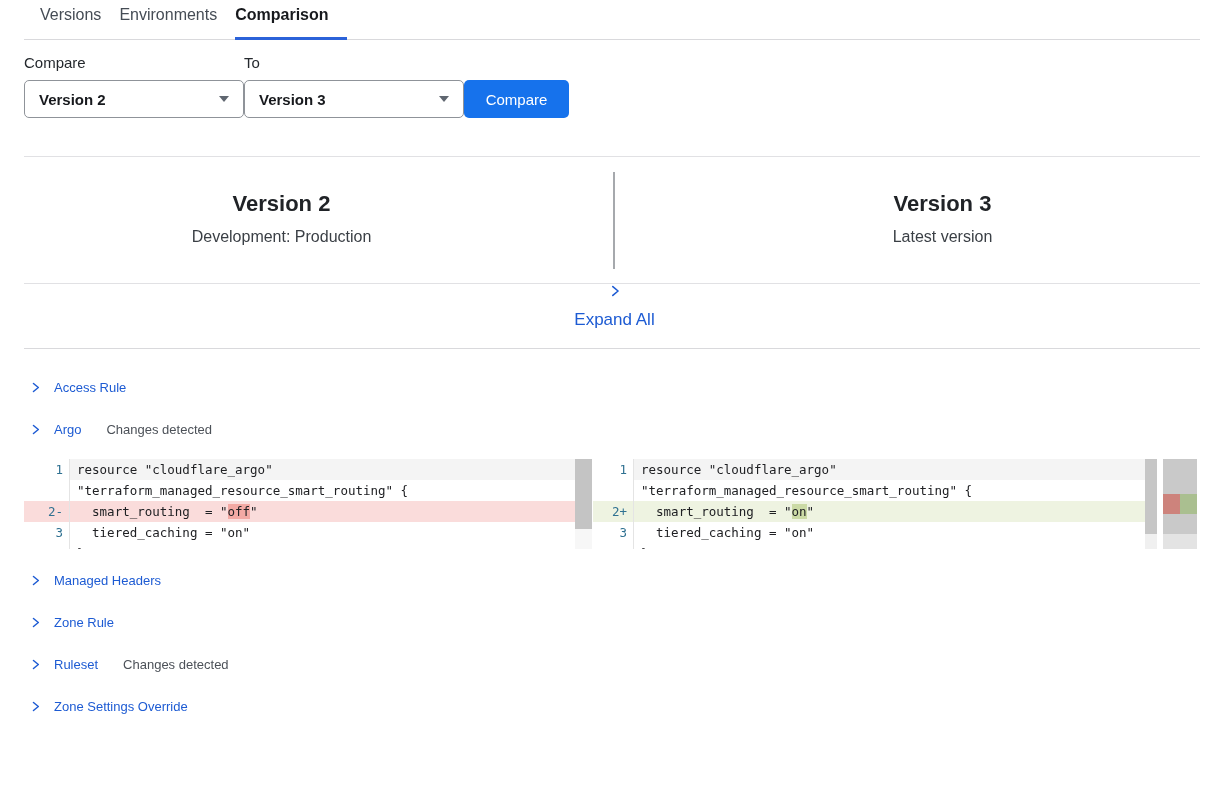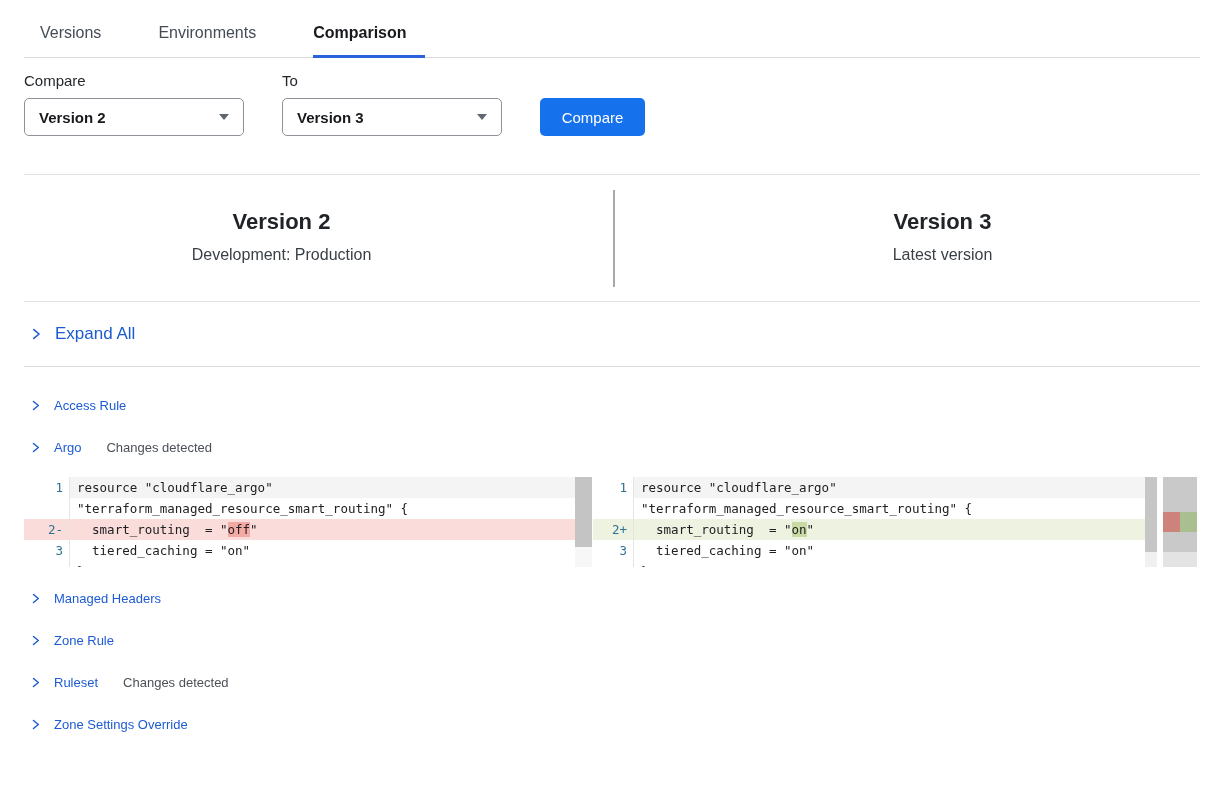--- a/index.html
+++ b/index.html
@@ -12,29 +12,29 @@
     --added-char-bg:#cbdaa5;
     --ruler-removed:#cd837c;
     --ruler-added:#aabf90;
     --gutter-number:#2f7191;
   }
   *{box-sizing:border-box;margin:0;padding:0;}
   html,body{width:1224px;height:788px;overflow:hidden;background:#fff;
     font-family:"Liberation Sans",sans-serif;color:#1f2328;}
 
   
-  .tabbar{margin:0 24px;padding-top:24px;padding-left:16px;display:flex;gap:57px;
+  .tabbar{margin:0 24px;padding-top:6px;padding-left:16px;display:flex;gap:18px;
     border-bottom:1px solid #d9d9dc;}
   .tab{font-size:16px;color:#454c55;padding-bottom:13px;cursor:pointer;
     border-bottom:3px solid transparent;margin-bottom:-1px;}
   .tab.active{color:#17191d;font-weight:bold;border-bottom-color:var(--tab-underline);
     padding-right:18px;}
 
   
-  .controls{margin:14px 24px 0;display:flex;align-items:flex-end;gap:38px;}
+  .controls{margin:14px 24px 0;display:flex;align-items:flex-end;}
   .field label{display:block;font-size:15px;color:#24282d;margin-bottom:9px;}
   .select{width:220px;height:38px;border:1px solid #8f9399;border-radius:5px;
     background:#fff;display:flex;align-items:center;justify-content:space-between;
     padding:0 14px;font-size:15px;font-weight:bold;color:#17191d;cursor:pointer;}
   .caret{width:0;height:0;border-left:5px solid transparent;border-right:5px solid transparent;
     border-top:6px solid #5f6670;}
   .btn{width:105px;height:38px;border:none;border-radius:5px;background:var(--button-blue);
     color:#fff;font-size:15px;font-family:inherit;cursor:pointer;}
 
   
@@ -43,21 +43,21 @@
   .vcol{flex:1;text-align:center;}
   .vcol.left{padding-right:74px;}
   .vcol.right{padding-left:70px;}
   .vtitle{font-size:22px;font-weight:bold;color:#202327;margin-bottom:7px;}
   .vsub{font-size:16px;color:#3a3f45;line-height:1.6;}
   .vdivider{width:2px;height:97px;background:#a6a9ad;flex:none;}
 
   
   .expand-row{margin:0 24px;height:65px;border-bottom:1px solid #d9d9dc;display:flex;
     align-items:center;gap:12px;padding-left:5px;color:var(--accent-blue);
-    font-size:17px;cursor:pointer;}
+    font-size:17px;cursor:pointer;flex-direction:column;}
   .chev{flex:none;display:inline-flex;color:var(--accent-blue);}
 
   
   .sections{margin:26px 24px 0;}
   .section-row{display:flex;align-items:center;gap:12px;padding-left:5px;height:24px;
     margin-bottom:18px;color:var(--accent-blue);cursor:pointer;}
   .section-label{font-size:13px;}
   .badge{font-size:13px;color:#4c5158;margin-left:13px;}
 
   

